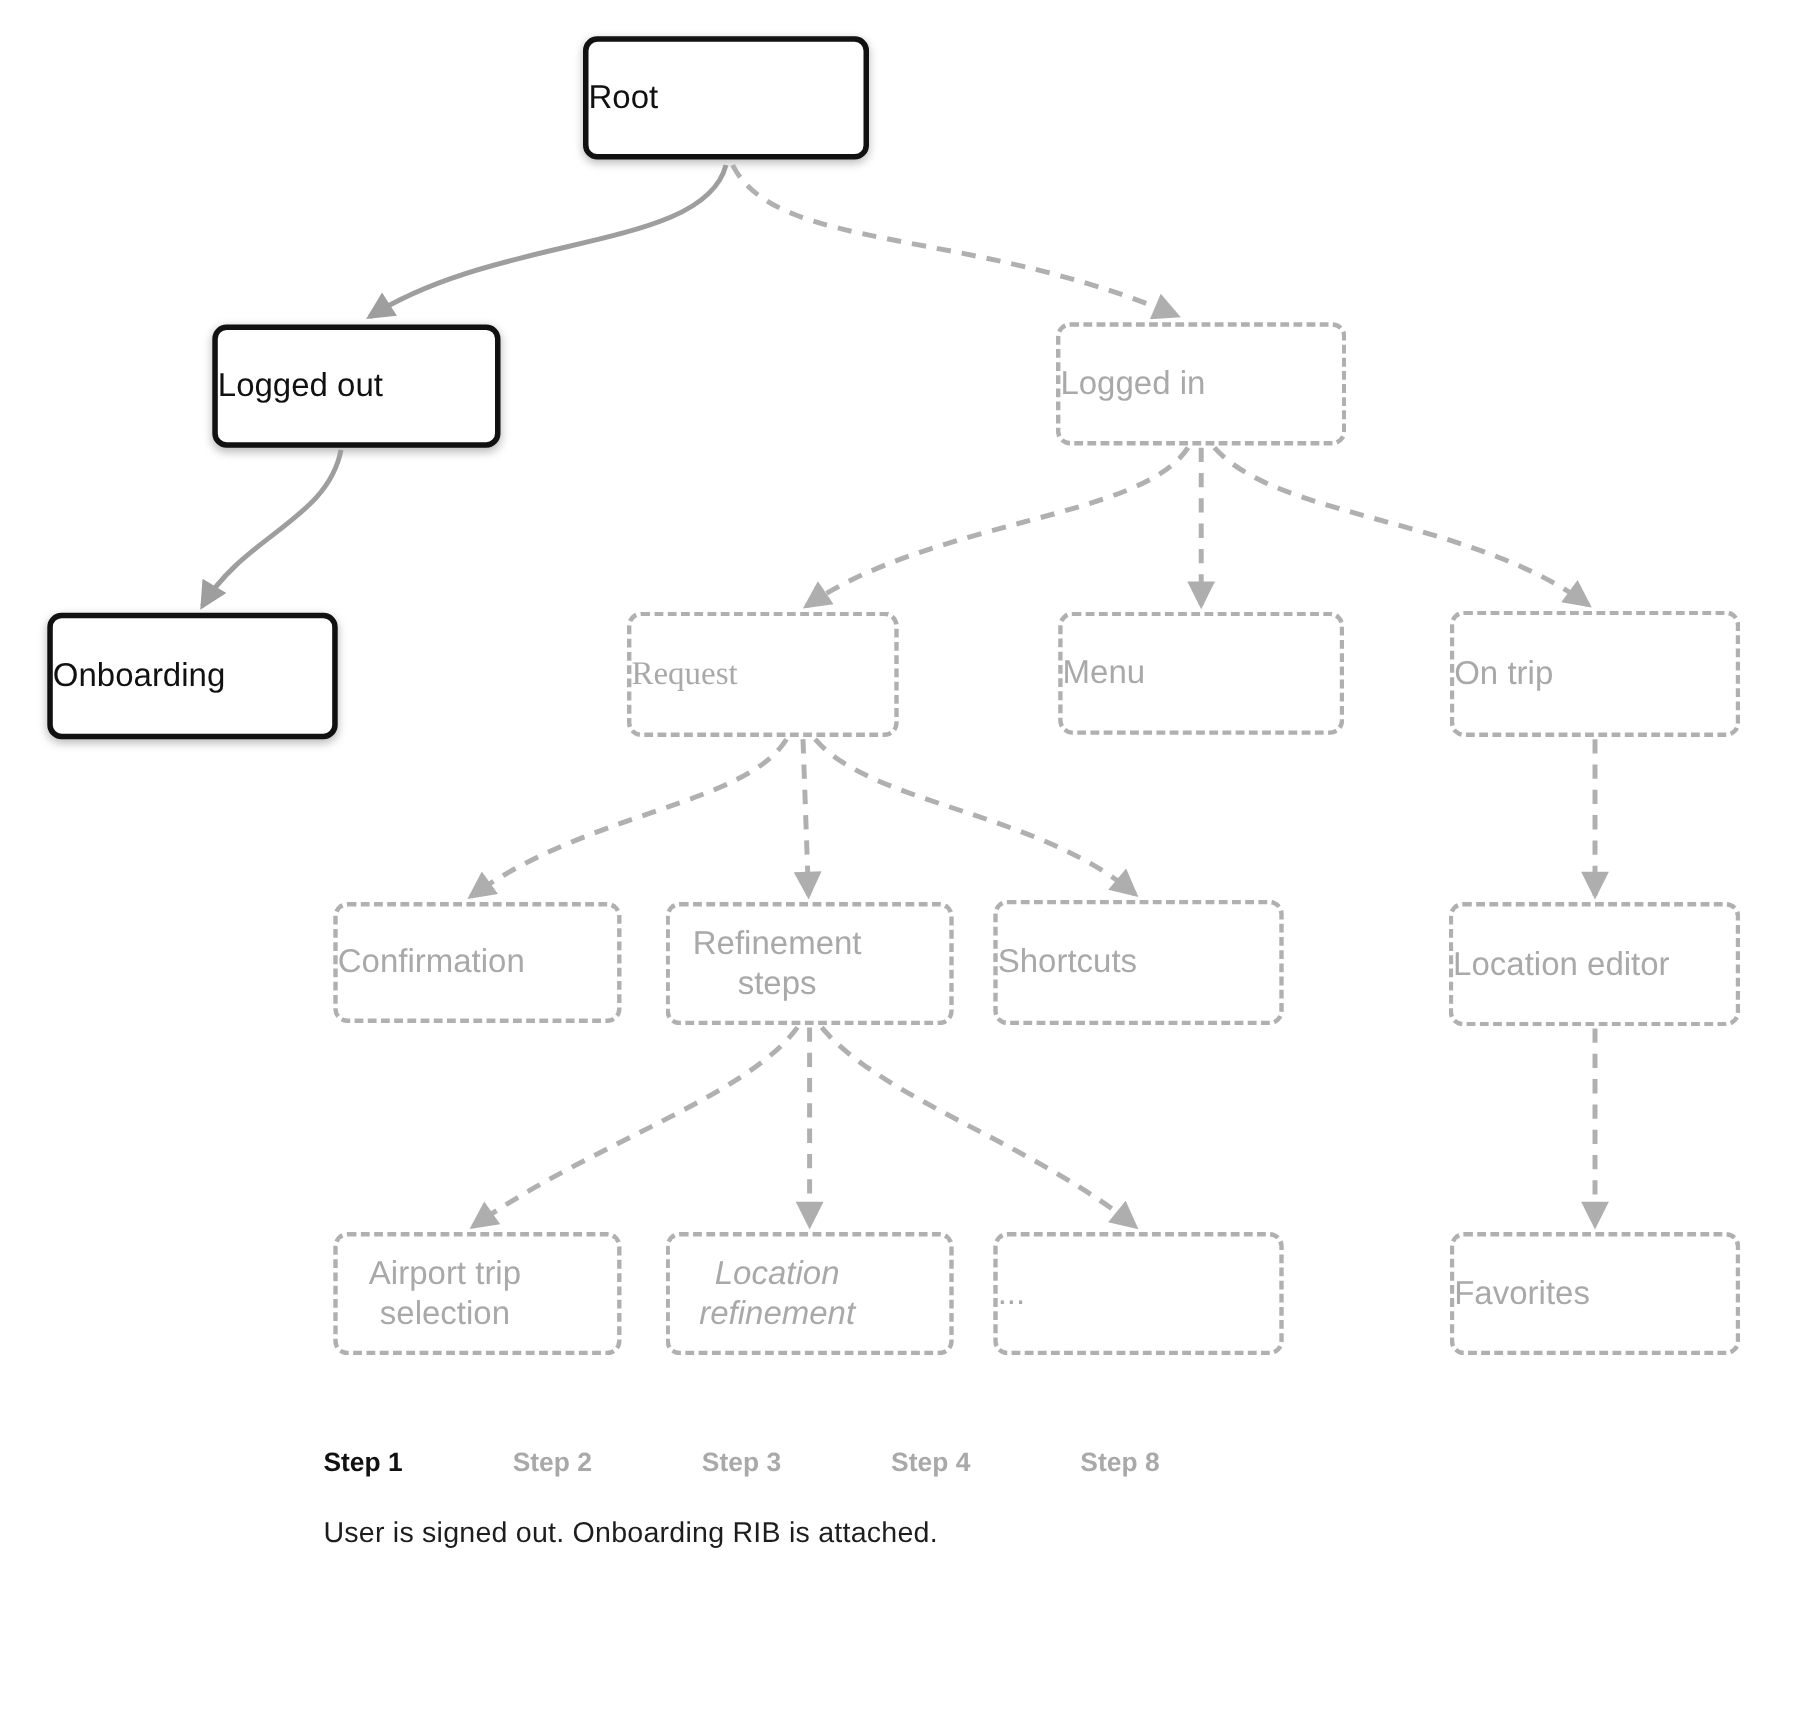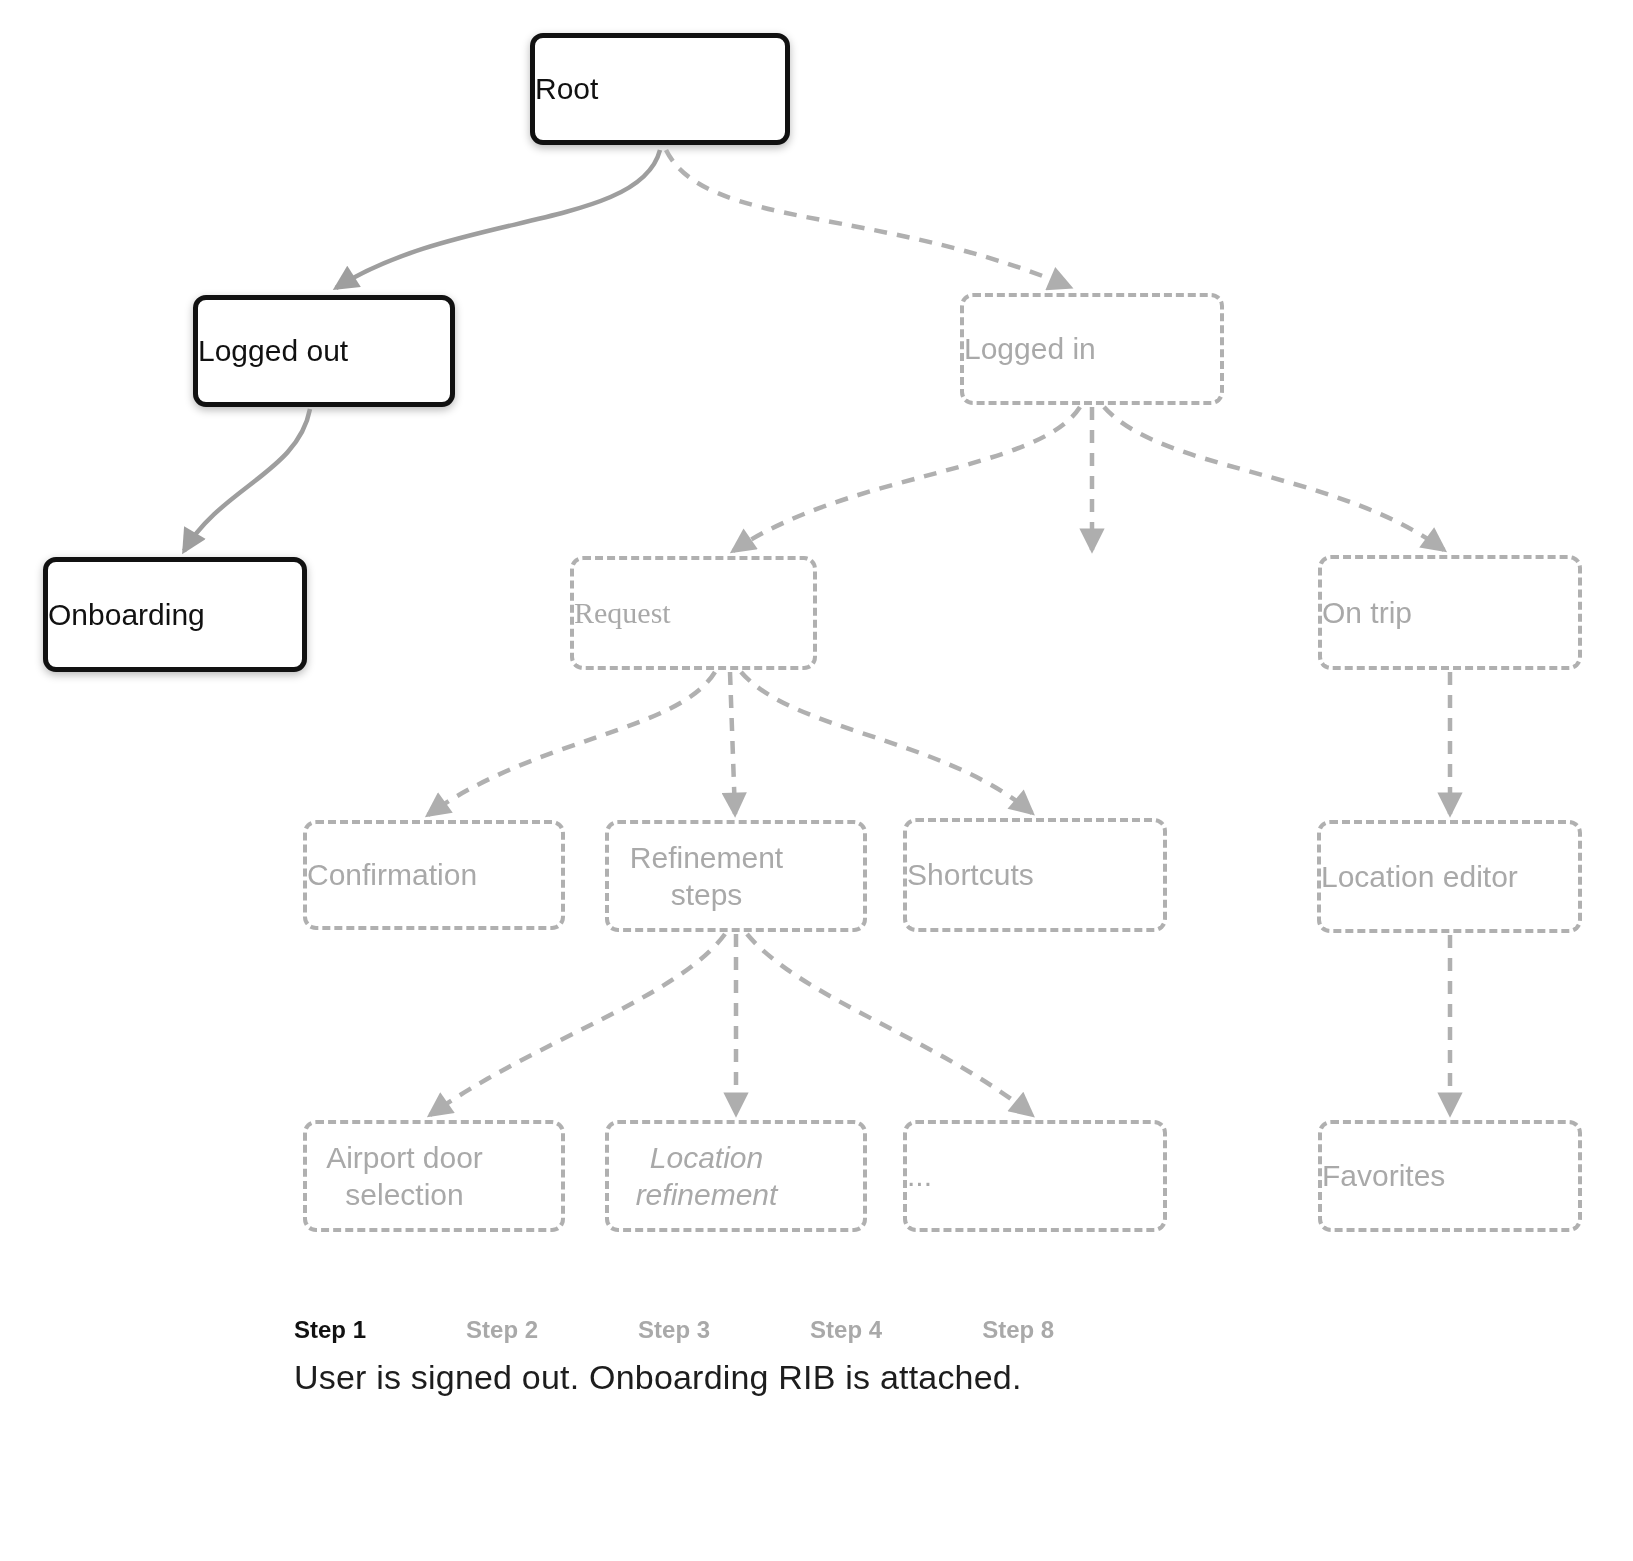--- a/index.html
+++ b/index.html
@@ -90,22 +90,22 @@
   .steps {
     display: flex;
     gap: 100px;
     font-size: 24px;
     font-weight: bold;
     color: var(--step-inactive);
   }
   .step { cursor: default; }
   .step.active { color: var(--step-active); }
   .caption {
-    margin-top: 14px;
-    font-size: 34px;
+    margin-top: 34px;
+    font-size: 26px;
     color: var(--caption-text);
     letter-spacing: 0.2px;
   }
 </style>
 </head>
 <body>
 
 <div class="canvas">
 
   <svg class="edges" width="1633" height="1561" viewBox="0 0 1633 1561" xmlns="http://www.w3.org/2000/svg">
@@ -155,34 +155,37 @@
   </div>
   <div class="node active nowrap n-onboarding">
     <span class="label">Onboarding</span>
   </div>
   <div class="node inactive nowrap n-logged-in">
     <span class="label">Logged in</span>
   </div>
   <div class="node inactive nowrap n-request">
     <span class="label">Request</span>
   </div>
+  <div class="node inactive nowrap n-menu">
+    <span class="label">Menu</span>
+  </div>
   <div class="node inactive nowrap n-on-trip">
     <span class="label">On trip</span>
   </div>
   <div class="node inactive nowrap n-confirmation">
     <span class="label">Confirmation</span>
   </div>
   <div class="node inactive wrap n-refinement-steps">
     <span class="label">Refinement steps</span>
   </div>
   <div class="node inactive nowrap n-shortcuts">
     <span class="label">Shortcuts</span>
   </div>
   <div class="node inactive wrap n-airport-door-selection">
-    <span class="label">Airport door selection</span>
+    <span class="label">Airport trip selection</span>
   </div>
   <div class="node inactive wrap n-location-refinement">
     <span class="label">Location refinement</span>
   </div>
   <div class="node inactive nowrap n-ellipsis">
     <span class="label">...</span>
   </div>
   <div class="node inactive nowrap n-location-editor">
     <span class="label">Location editor</span>
   </div>

